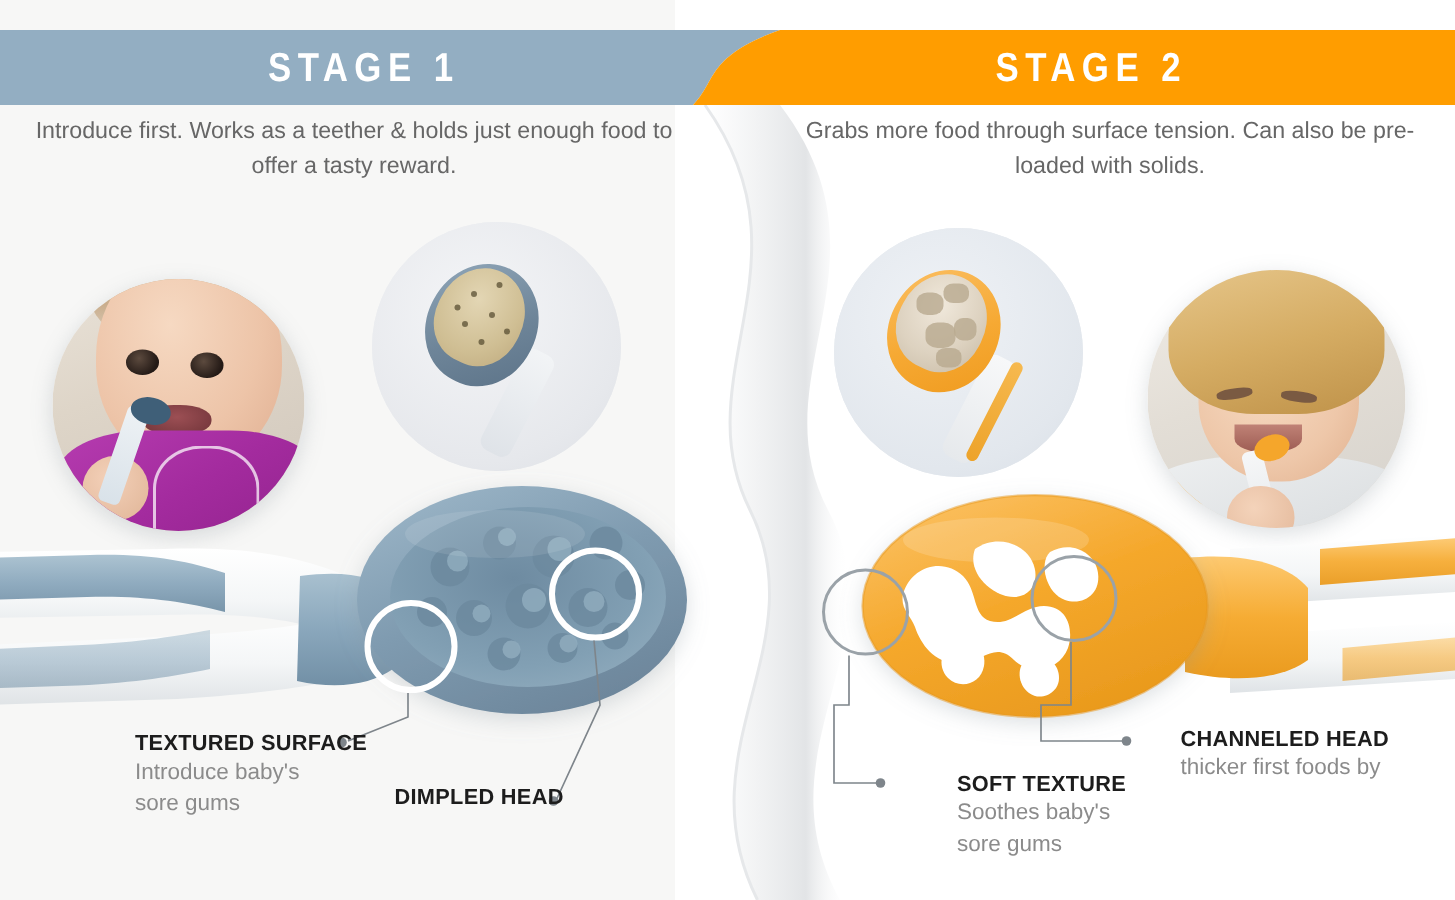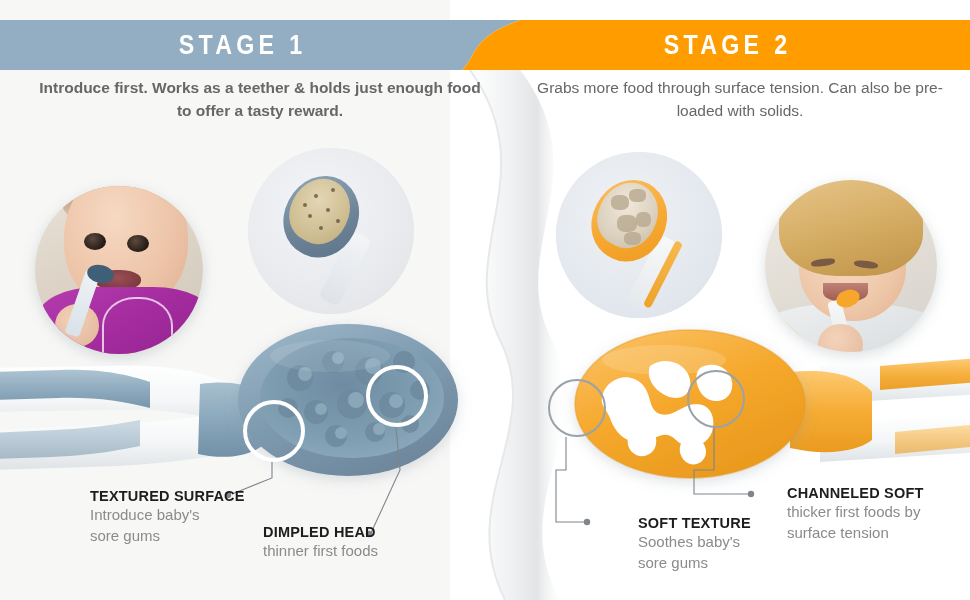--- a/index.html
+++ b/index.html
@@ -31,21 +31,21 @@
     transform:scaleX(.86);
   }
   .stage-title.left{left:0;width:485px;}
   .stage-title.right{left:485px;width:485px;}
 
   
   .subtitle{
     position:absolute;top:76px;color:#676767;font-size:15.5px;line-height:23px;
     text-align:center;font-weight:400;
   }
-  .subtitle.left{left:36px;width:448px;font-weight:bold;}
+  .subtitle.left{left:12px;width:448px;}
   .subtitle.right{left:520px;width:440px;}
 
   
   .photo-circle{position:absolute;border-radius:50%;overflow:hidden;}
   .shadowed{box-shadow:0 4px 14px rgba(120,130,140,.26);}
 
   .circle-baby1{left:35px;top:186px;width:168px;height:168px;}
   .circle-spoon1{left:248px;top:148px;width:166px;height:166px;background:#eceef0;}
   .circle-spoon2{left:556px;top:152px;width:166px;height:166px;background:#e7ebef;}
   .circle-baby2{left:765px;top:180px;width:172px;height:172px;}
@@ -378,33 +378,31 @@
     <div class="anno-title">TEXTURED SURFACE</div>
     <div class="anno-body">
       <div>Introduce baby's</div>
       <div>sore gums</div>
     </div>
   </div>
 
   <div class="anno an-dimpled">
     <div class="anno-title">DIMPLED HEAD</div>
     <div class="anno-body">
-      <div>thinner first foods</div>
     </div>
   </div>
 
   <div class="anno an-soft">
     <div class="anno-title">SOFT TEXTURE</div>
     <div class="anno-body">
       <div>Soothes baby's</div>
       <div>sore gums</div>
     </div>
   </div>
 
   <div class="anno an-channeled">
-    <div class="anno-title">CHANNELED SOFT</div>
+    <div class="anno-title">CHANNELED HEAD</div>
     <div class="anno-body">
       <div>thicker first foods by</div>
-      <div>surface tension</div>
     </div>
   </div>
 
 </div>
 
 </body></html>

